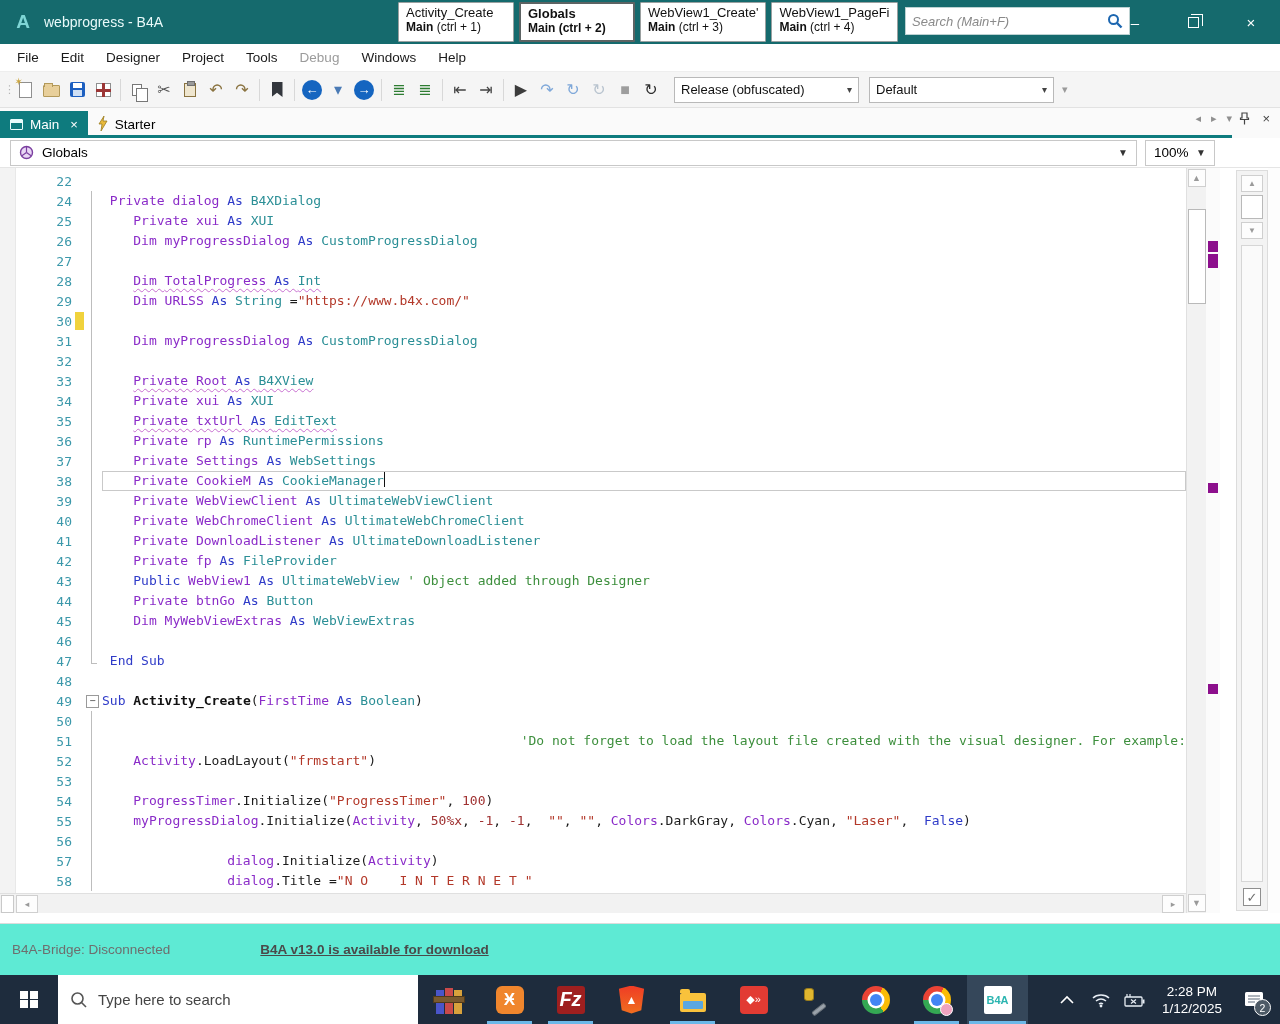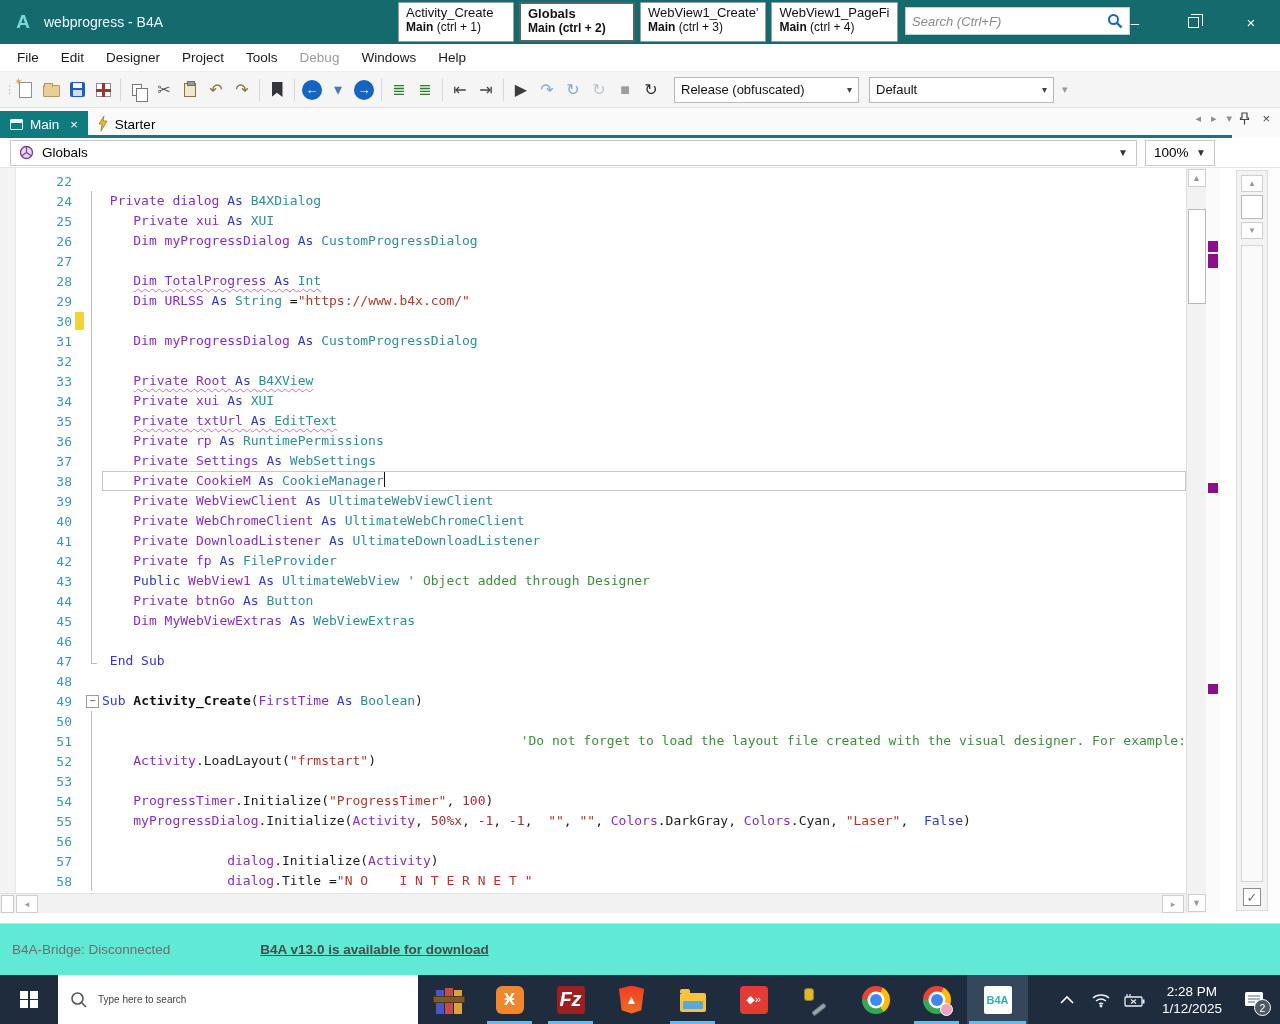--- a/index.html
+++ b/index.html
@@ -116,21 +116,21 @@
   .statusbar { height:52px; background:#5eead4; border-top:1px solid #dcdcdc; display:flex; align-items:center; flex:0 0 auto; font-size:13.5px; }
   .sb-bridge { color:#6e6e6e; margin-left:12px; }
   .sb-link { color:#4a4a4a; font-weight:bold; text-decoration:underline; margin-left:90px; }
 
   
   .taskbar { height:49px; background:#1e2c3d; display:flex; align-items:stretch; flex:0 0 auto; color:#fff; }
   .startbtn { width:58px; display:flex; align-items:center; justify-content:center; }
   .winlogo { display:grid; grid-template-columns:8px 8px; grid-template-rows:8px 8px; gap:1.5px; }
   .winlogo span { background:#fff; }
   .tb-search { width:360px; background:#fff; display:flex; align-items:center; color:#4a4a4a; gap:10px; padding-left:12px; }
-  .tb-search .txt { font-size:10px; color:#444; }
+  .tb-search .txt { font-size:15px; color:#444; }
   .apps { display:flex; align-items:stretch; }
   .app { width:61px; display:flex; align-items:center; justify-content:center; position:relative; }
   .app.running:after { content:""; position:absolute; left:8px; right:8px; bottom:0; height:3px; background:#6cb8e8; }
   .app.active { background:#35475a; }
   .app.active:after { content:""; position:absolute; left:2px; right:2px; bottom:0; height:3px; background:#6cb8e8; }
   .ai { width:28px; height:28px; display:flex; align-items:center; justify-content:center; }
   .ai-winrar { display:flex; gap:1px; align-items:flex-end; position:relative; }
   .ai-winrar i { display:block; width:8px; height:24px; }
   .ai-winrar i:nth-child(1){background:#4a55c9;} .ai-winrar i:nth-child(2){background:#c94a4a; height:26px;} .ai-winrar i:nth-child(3){background:#d8a23c;}
   .ai-winrar:after { content:""; position:absolute; left:-2px; top:10px; width:30px; height:5px; background:#7a5a2e; border:1px solid #513a1a; }
@@ -175,21 +175,21 @@
         <div class="ttab">
           <div class="l1">WebView1_Create'</div>
           <div class="l2"><b>Main</b>  (ctrl + 3)</div>
         </div>
         <div class="ttab">
           <div class="l1">WebView1_PageFi</div>
           <div class="l2"><b>Main</b>  (ctrl + 4)</div>
         </div>
       </div>
     <div class="title-search">
-      <span class="ph">Search (Ctrl+F)</span>
+      <span class="ph">Search (Main+F)</span>
       <svg width="16" height="16" viewBox="0 0 16 16">
         <circle cx="6.5" cy="6.5" r="4.5" fill="none" stroke="#1c66b0" stroke-width="2"></circle>
         <line x1="10" y1="10" x2="14.5" y2="14.5" stroke="#1c66b0" stroke-width="2.4"></line>
       </svg>
     </div>
     <div class="winbtns">
       <div class="winbtn">–</div>
       <div class="winbtn">
           <span class="ic-restore"></span>
         </div>

